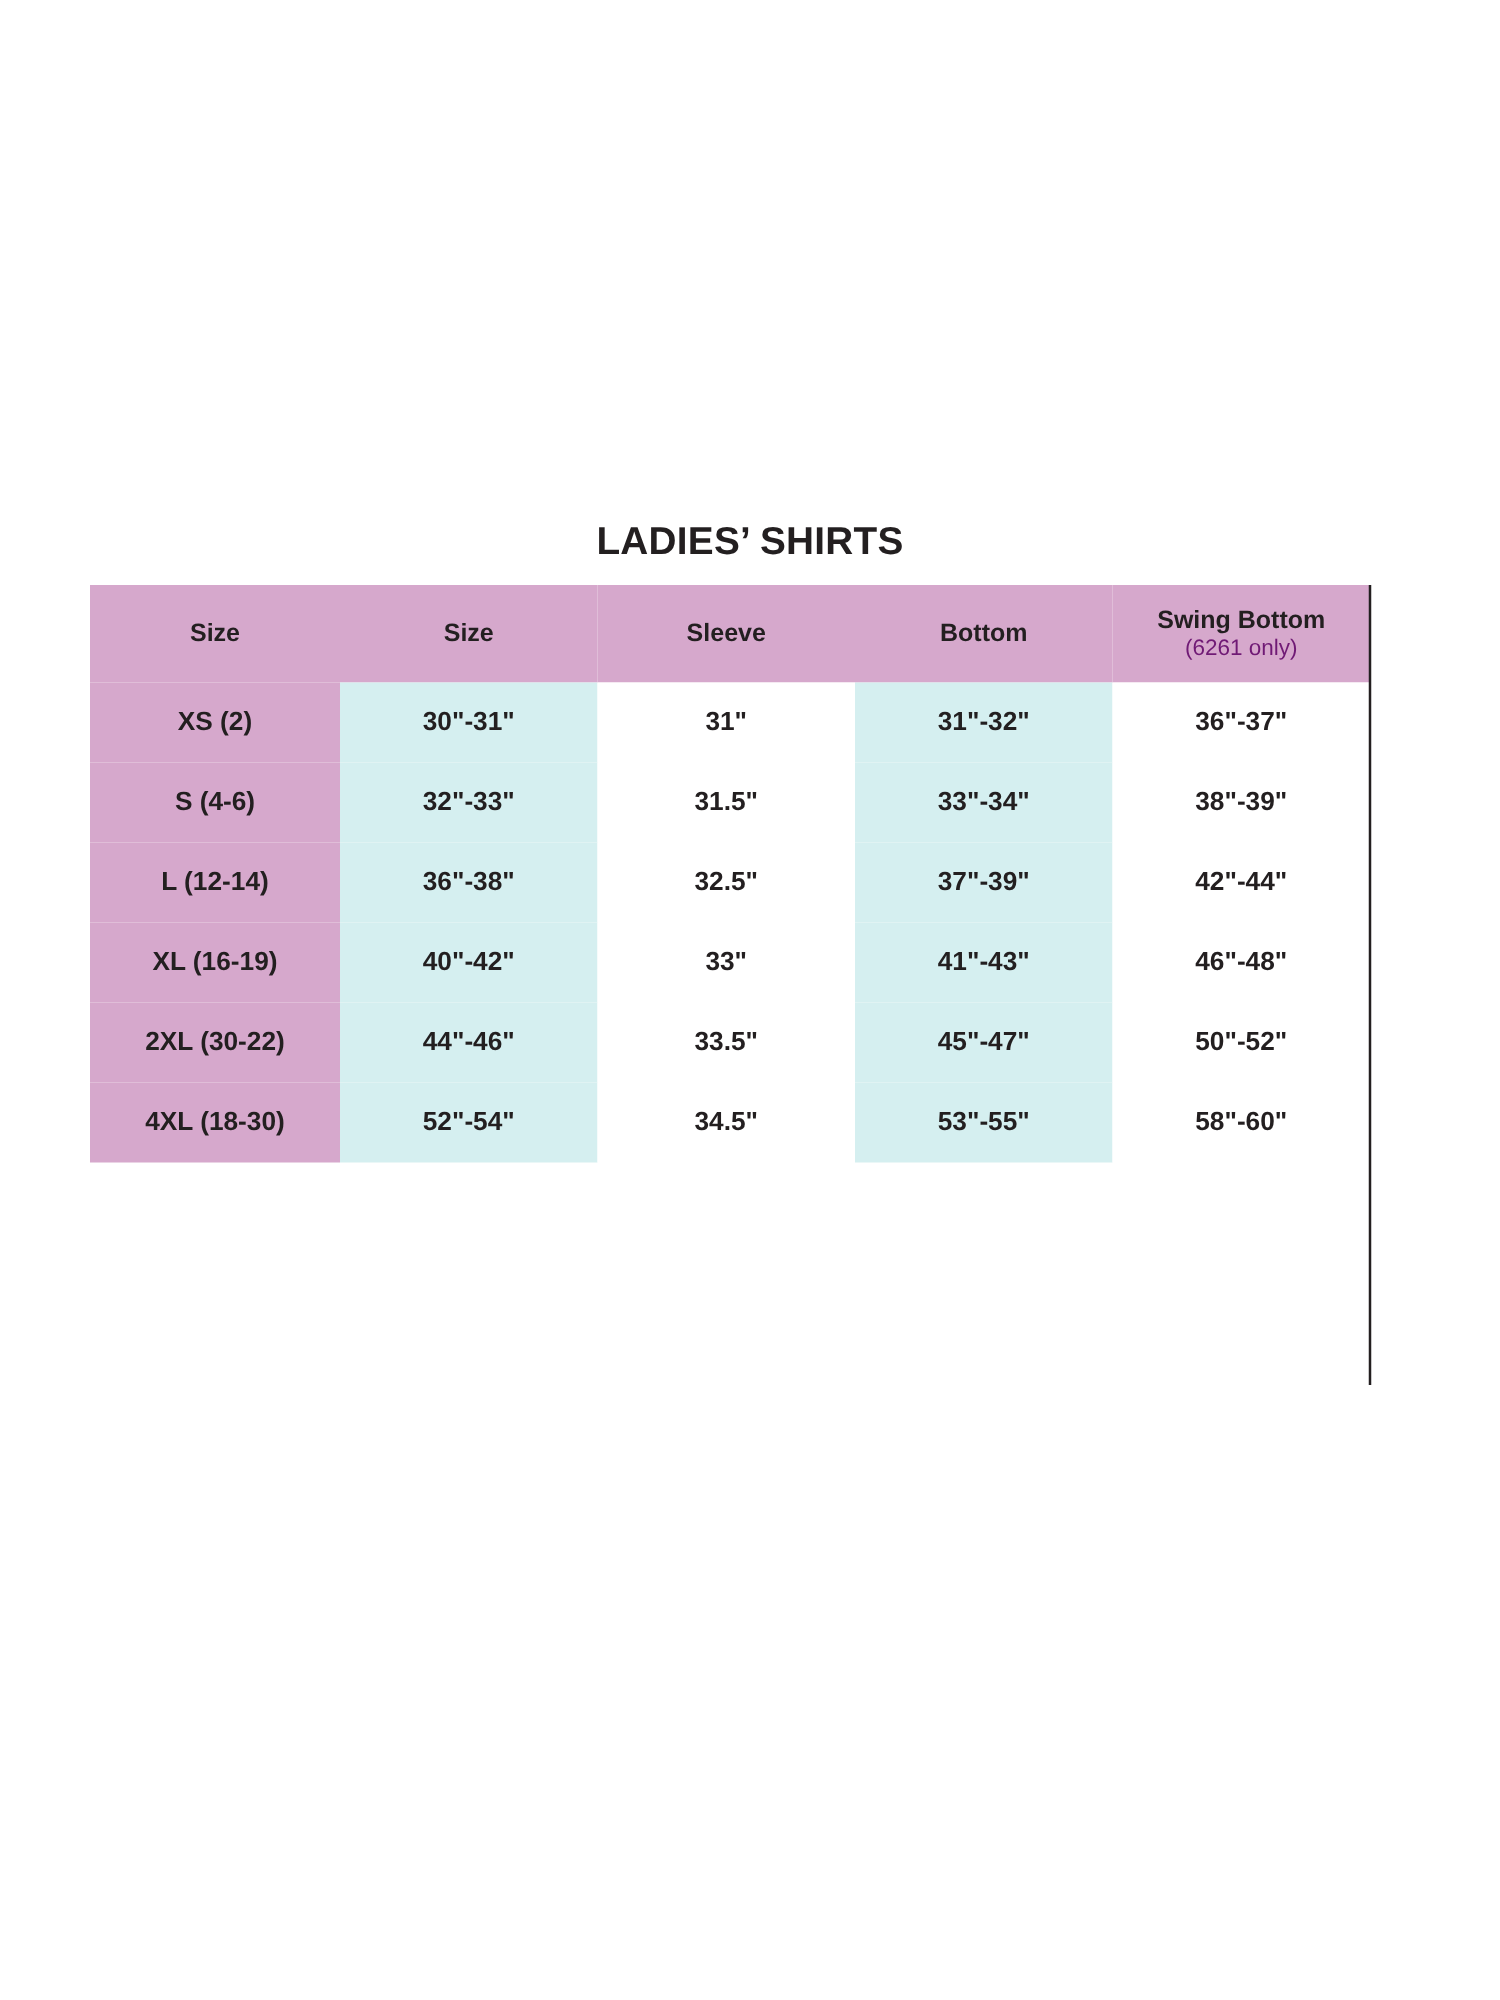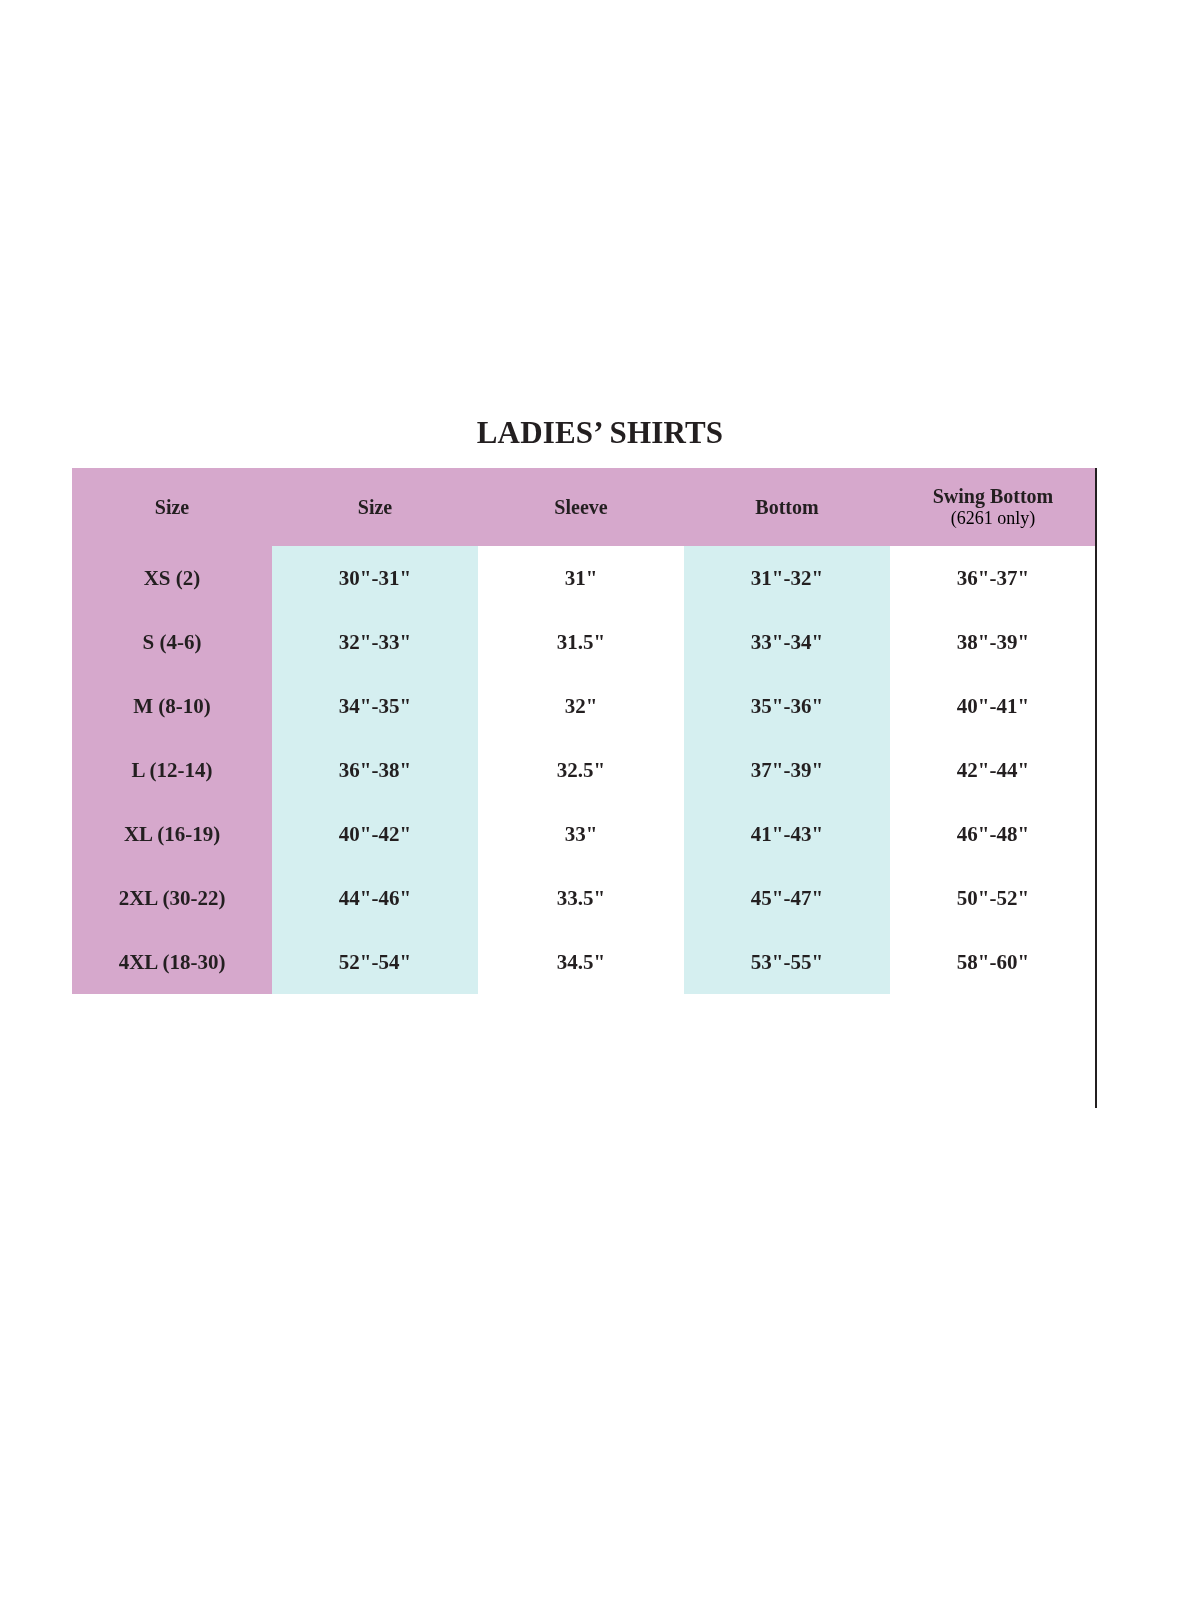--- a/index.html
+++ b/index.html
@@ -15,21 +15,20 @@
     position: relative;
     overflow: hidden;
   }
 
   .sheet {
     position: absolute;
     left: 0;
     top: 0;
     width: 1200px;
     height: 1600px;
-    font-family: Liberation Serif, serif;
   }
 
   .title {
     position: absolute;
     left: 0;
     top: 415px;
     width: 1200px;
     text-align: center;
     font-size: 31px;
     font-weight: bold;
@@ -64,21 +63,21 @@
     text-align: center;
     vertical-align: middle;
     height: 78px;
     padding: 0 4px;
     border: none;
   }
   thead th .sub {
     display: block;
     font-size: 18px;
     font-weight: normal;
-    color: #000000;
+    color: #701a75;
     margin-top: 0;
   }
 
   tbody td {
     height: 62px;
     font-size: 21px;
     font-weight: bold;
     text-align: center;
     vertical-align: middle;
     border: none;
@@ -147,27 +146,20 @@
           <td>36"-37"</td>
         </tr>
         <tr>
           <td class="size-cell">S (4-6)</td>
           <td class="tint">32"-33"</td>
           <td>31.5"</td>
           <td class="tint">33"-34"</td>
           <td>38"-39"</td>
         </tr>
         <tr>
-          <td class="size-cell">M (8-10)</td>
-          <td class="tint">34"-35"</td>
-          <td>32"</td>
-          <td class="tint">35"-36"</td>
-          <td>40"-41"</td>
-        </tr>
-        <tr>
           <td class="size-cell">L (12-14)</td>
           <td class="tint">36"-38"</td>
           <td>32.5"</td>
           <td class="tint">37"-39"</td>
           <td>42"-44"</td>
         </tr>
         <tr>
           <td class="size-cell">XL (16-19)</td>
           <td class="tint">40"-42"</td>
           <td>33"</td>

